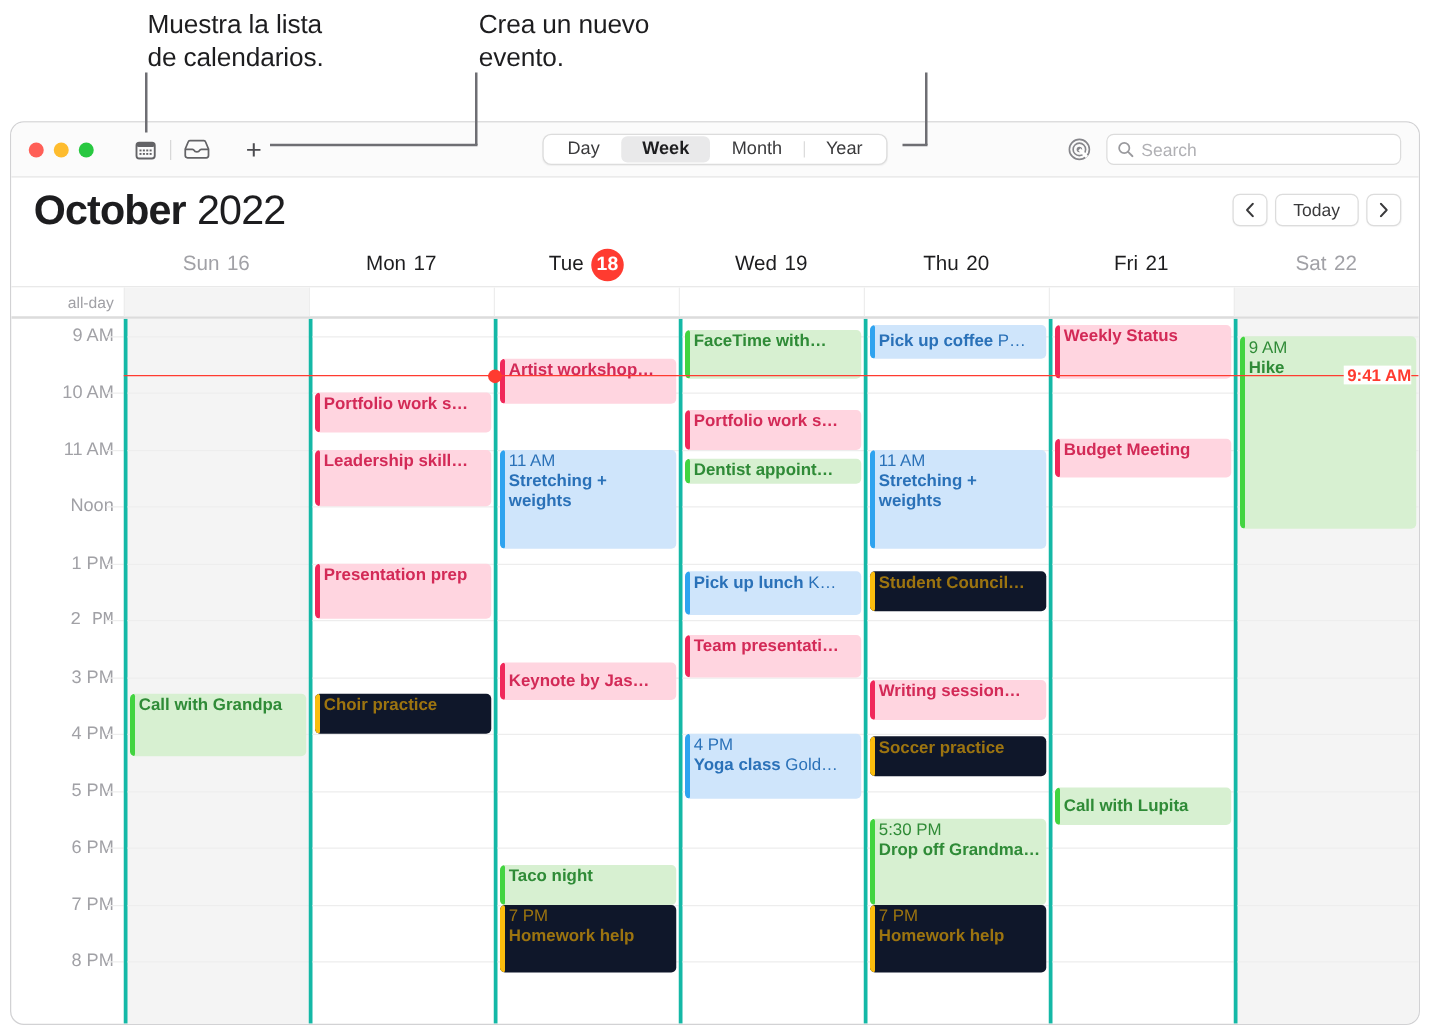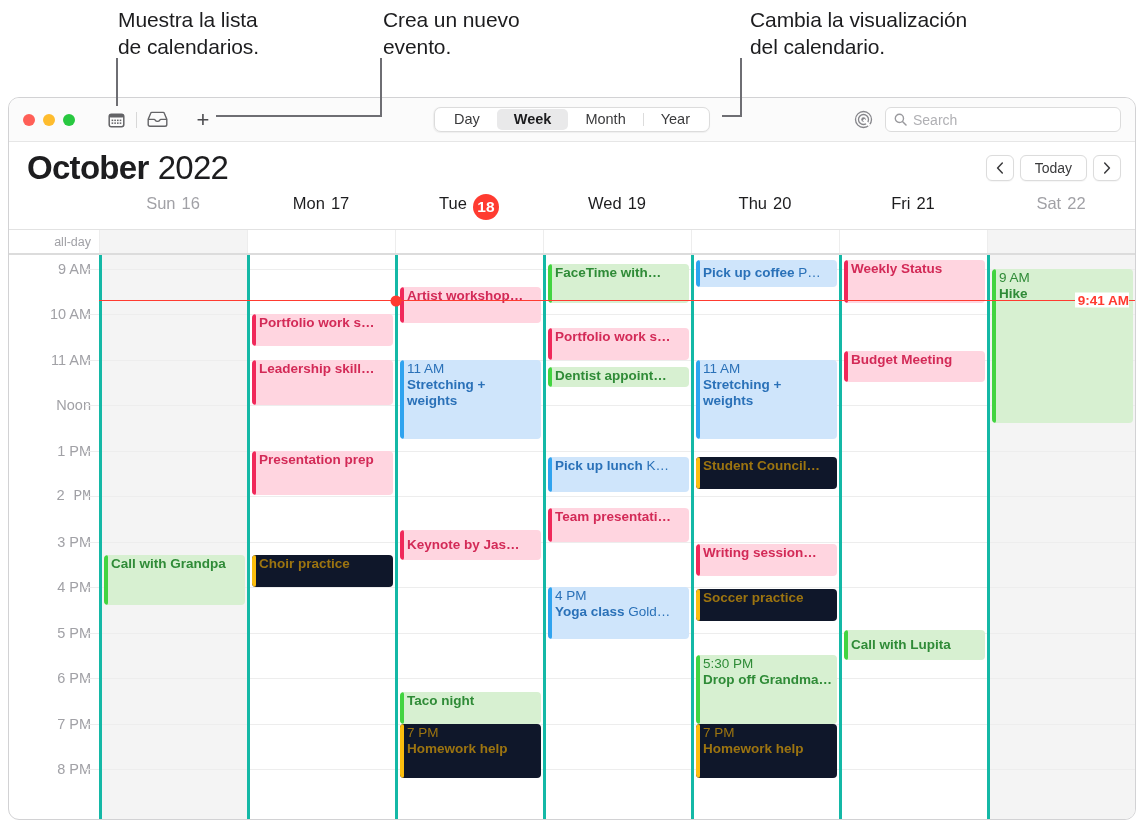--- a/index.html
+++ b/index.html
@@ -127,21 +127,21 @@
   
   .dayheader {
     display: flex;
     height: 36px; min-height: 36px;
     border-bottom: 1px solid #e2e2e2;
     background: #fff;
   }
   .gutter-head { width: 90px; min-width: 90px; }
   .dh-cell {
     flex: 1;
-    display: flex; justify-content: center;
+    display: flex; align-items: center; justify-content: center;
     font-size: 16.5px; color: #1d1d1f;
     gap: 6px;
   }
   .dh-cell.weekend { color: #a1a1a6; }
   .today-badge {
     background: #ff3b30; color: #fff;
     border-radius: 50%;
     width: 26px; height: 26px;
     display: flex; align-items: center; justify-content: center;
     font-size: 15.5px; font-weight: 600;
@@ -271,22 +271,20 @@
 <div class="callouts">
   <div class="callout-text" style="left:118px; top:6px;">Muestra la lista
 de calendarios.</div>
   <div class="leader" style="left:116px; top:58px; width:0; height:48px; border-left:2px solid #6e6e73;"></div>
 
   <div class="callout-text" style="left:383px; top:6px;">Crea un nuevo
 evento.</div>
   <div class="leader" style="left:380px; top:58px; width:0; height:58px; border-left:2px solid #6e6e73;"></div>
   <div class="leader" style="left:216px; top:115px; width:166px; height:0; border-top:2px solid #6e6e73;"></div>
 
-  <div class="callout-text" style="left:750px; top:6px;">Cambia la visualización
-del calendario.</div>
   <div class="leader" style="left:740px; top:58px; width:0; height:58px; border-left:2px solid #6e6e73;"></div>
   <div class="leader" style="left:722px; top:115px; width:20px; height:0; border-top:2px solid #6e6e73;"></div>
 </div>
 
 <div class="window">
 
   <div class="toolbar">
     <div class="traffic">
       <div class="dot red"></div>
       <div class="dot yellow"></div>

